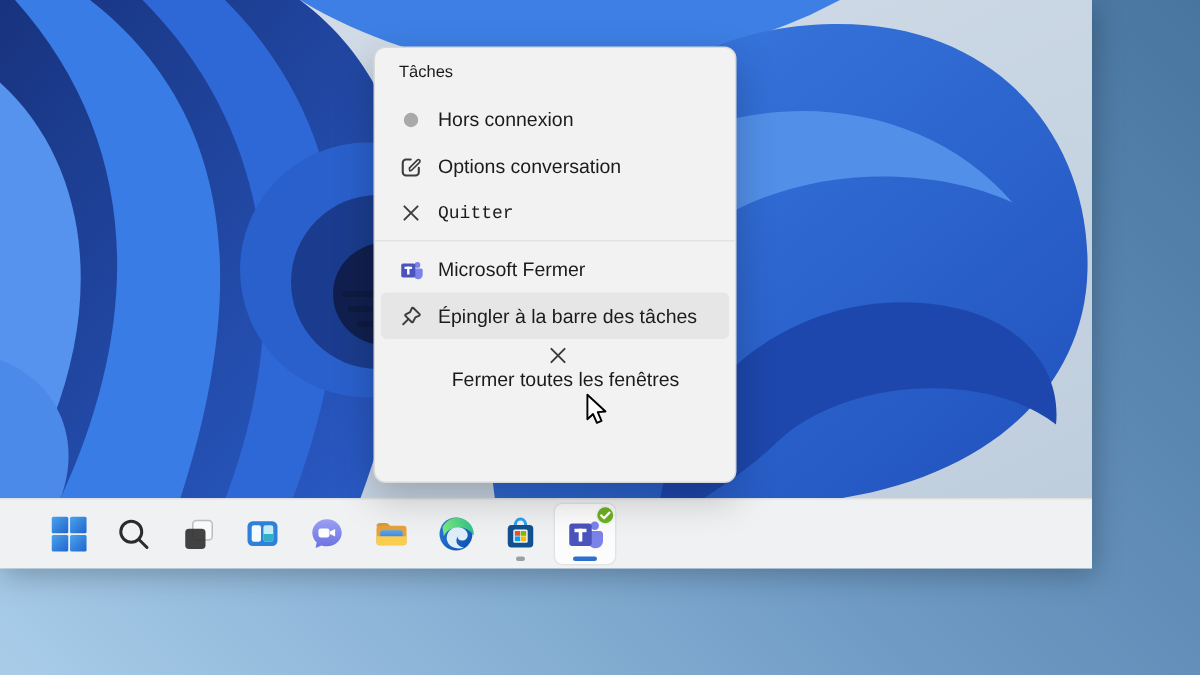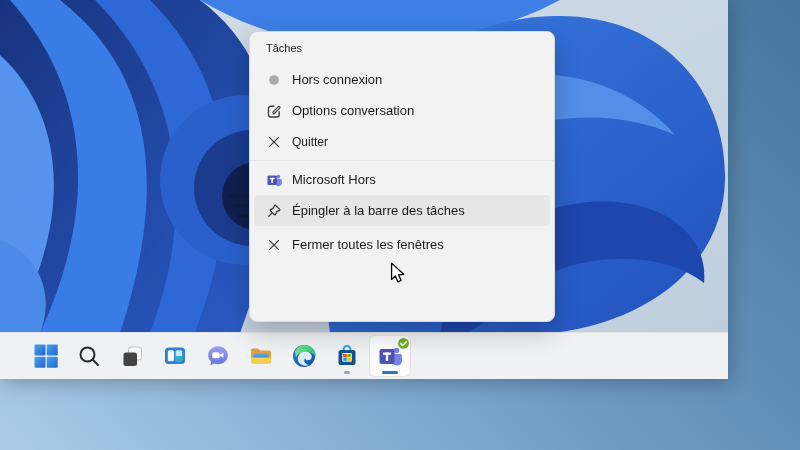--- a/index.html
+++ b/index.html
@@ -14,32 +14,32 @@
     background:var(--taskbar-bg,#f0f1f2);border-top:1px solid rgba(0,0,0,.07);box-sizing:border-box;}
   .tb-icons{display:flex;align-items:center;height:100%;padding-left:26px;gap:3px;}
   .tb-btn{position:relative;width:40px;height:40px;display:flex;align-items:center;justify-content:center;
     border-radius:5px;flex:0 0 auto;}
   .tb-btn.active{background:#fcfcfd;box-shadow:0 0 0 1px rgba(0,0,0,.05);}
   .pill{position:absolute;bottom:2px;left:50%;transform:translateX(-50%);height:3px;border-radius:2px;}
   .pill.run{width:6px;background:var(--running-pill,#98a0a8);}
   .pill.act{width:16px;background:var(--accent-pill,#2f6fd0);}
   .badge{position:absolute;top:1px;right:0px;}
   
-  .jumplist{position:absolute;left:249px;top:31px;width:306px;height:291px;box-sizing:border-box;
+  .jumplist{position:absolute;left:249px;top:31px;width:242px;height:291px;box-sizing:border-box;
     background:var(--menu-bg,#f2f2f2);border:1px solid var(--menu-border,#d9d9d9);border-radius:8px;
     box-shadow:0 10px 26px rgba(0,0,0,.22);padding-top:10px;}
   .jl-header{margin:0 0 9px 16px;font-size:11px;line-height:13px;color:var(--text,#1b1b1b);}
   .jl-row{display:flex;align-items:center;height:31px;margin:0 4px;padding:0 8px 0 12px;
     border-radius:4px;color:var(--text,#1b1b1b);font-size:13px;cursor:default;}
   .jl-row .ic{width:16px;height:16px;flex:0 0 16px;display:flex;align-items:center;justify-content:center;}
   .jl-row .lbl{margin-left:10px;white-space:nowrap;}
-  .jl-row.small{font-size:12px;}
+  .jl-row.small{font-size:12px;font-family:Liberation Mono, monospace;}
   .jl-row.hover{background:var(--menu-highlight,#e6e6e6);}
   .jl-sep{height:0;border-top:1px solid #e3e3e3;margin:3px 0 3px 0;}
-  .jl-row.last{margin-top:3px;}
+  .jl-row.last{margin-top:3px;flex-direction:column;}
   .cursor{position:absolute;left:390px;top:262px;z-index:50;}
 </style>
 </head>
 <body>
 
 <div class="surround"></div>
 
 <div class="screenshot">
 
   <svg class="wallpaper" viewBox="0 0 728 333">
@@ -233,21 +233,21 @@
   <div class="jl-row">
     <span class="ic">
       <svg width="16" height="16" viewBox="0 0 16 16">
         <circle cx="12.3" cy="4.6" r="1.9" fill="#7b83eb"></circle>
         <path d="M9.8 7 H14.6 C15.3 7 15.8 7.5 15.8 8.2 V11 C15.8 12.9 14.4 14.2 12.7 14.2 C11.4 14.2 10.4 13.5 9.9 12.4 Z" fill="#7b83eb"></path>
         <rect x="1.5" y="3.6" width="9.4" height="9.4" rx="1.2" fill="#4b53bc"></rect>
         <rect x="3.7" y="5.8" width="5" height="1.5" fill="#fff"></rect>
         <rect x="5.4" y="5.8" width="1.6" height="5.2" fill="#fff"></rect>
       </svg>
       </span>
-    <span class="lbl">Microsoft Hors</span>
+    <span class="lbl">Microsoft Fermer</span>
   </div>
 
   <div class="jl-row hover">
     <span class="ic">
       <svg width="16" height="16" viewBox="0 0 16 16">
         <path d="M9.6 2.3 L13.7 6.4 C14 6.7 13.9 7.2 13.5 7.4 L10.9 8.6 L9.4 11.5 C9.2 11.9 8.7 12 8.4 11.7 L4.3 7.6 C4 7.3 4.1 6.8 4.5 6.6 L7.4 5.1 L8.6 2.5 C8.8 2.1 9.3 2 9.6 2.3 Z" fill="none" stroke="#3d3d3d" stroke-width="1.3" stroke-linejoin="round"></path>
         <line x1="6.1" y1="9.9" x2="2.8" y2="13.2" stroke="#3d3d3d" stroke-width="1.3" stroke-linecap="round"></line>
       </svg>
       </span>
     <span class="lbl">Épingler à la barre des tâches</span>

